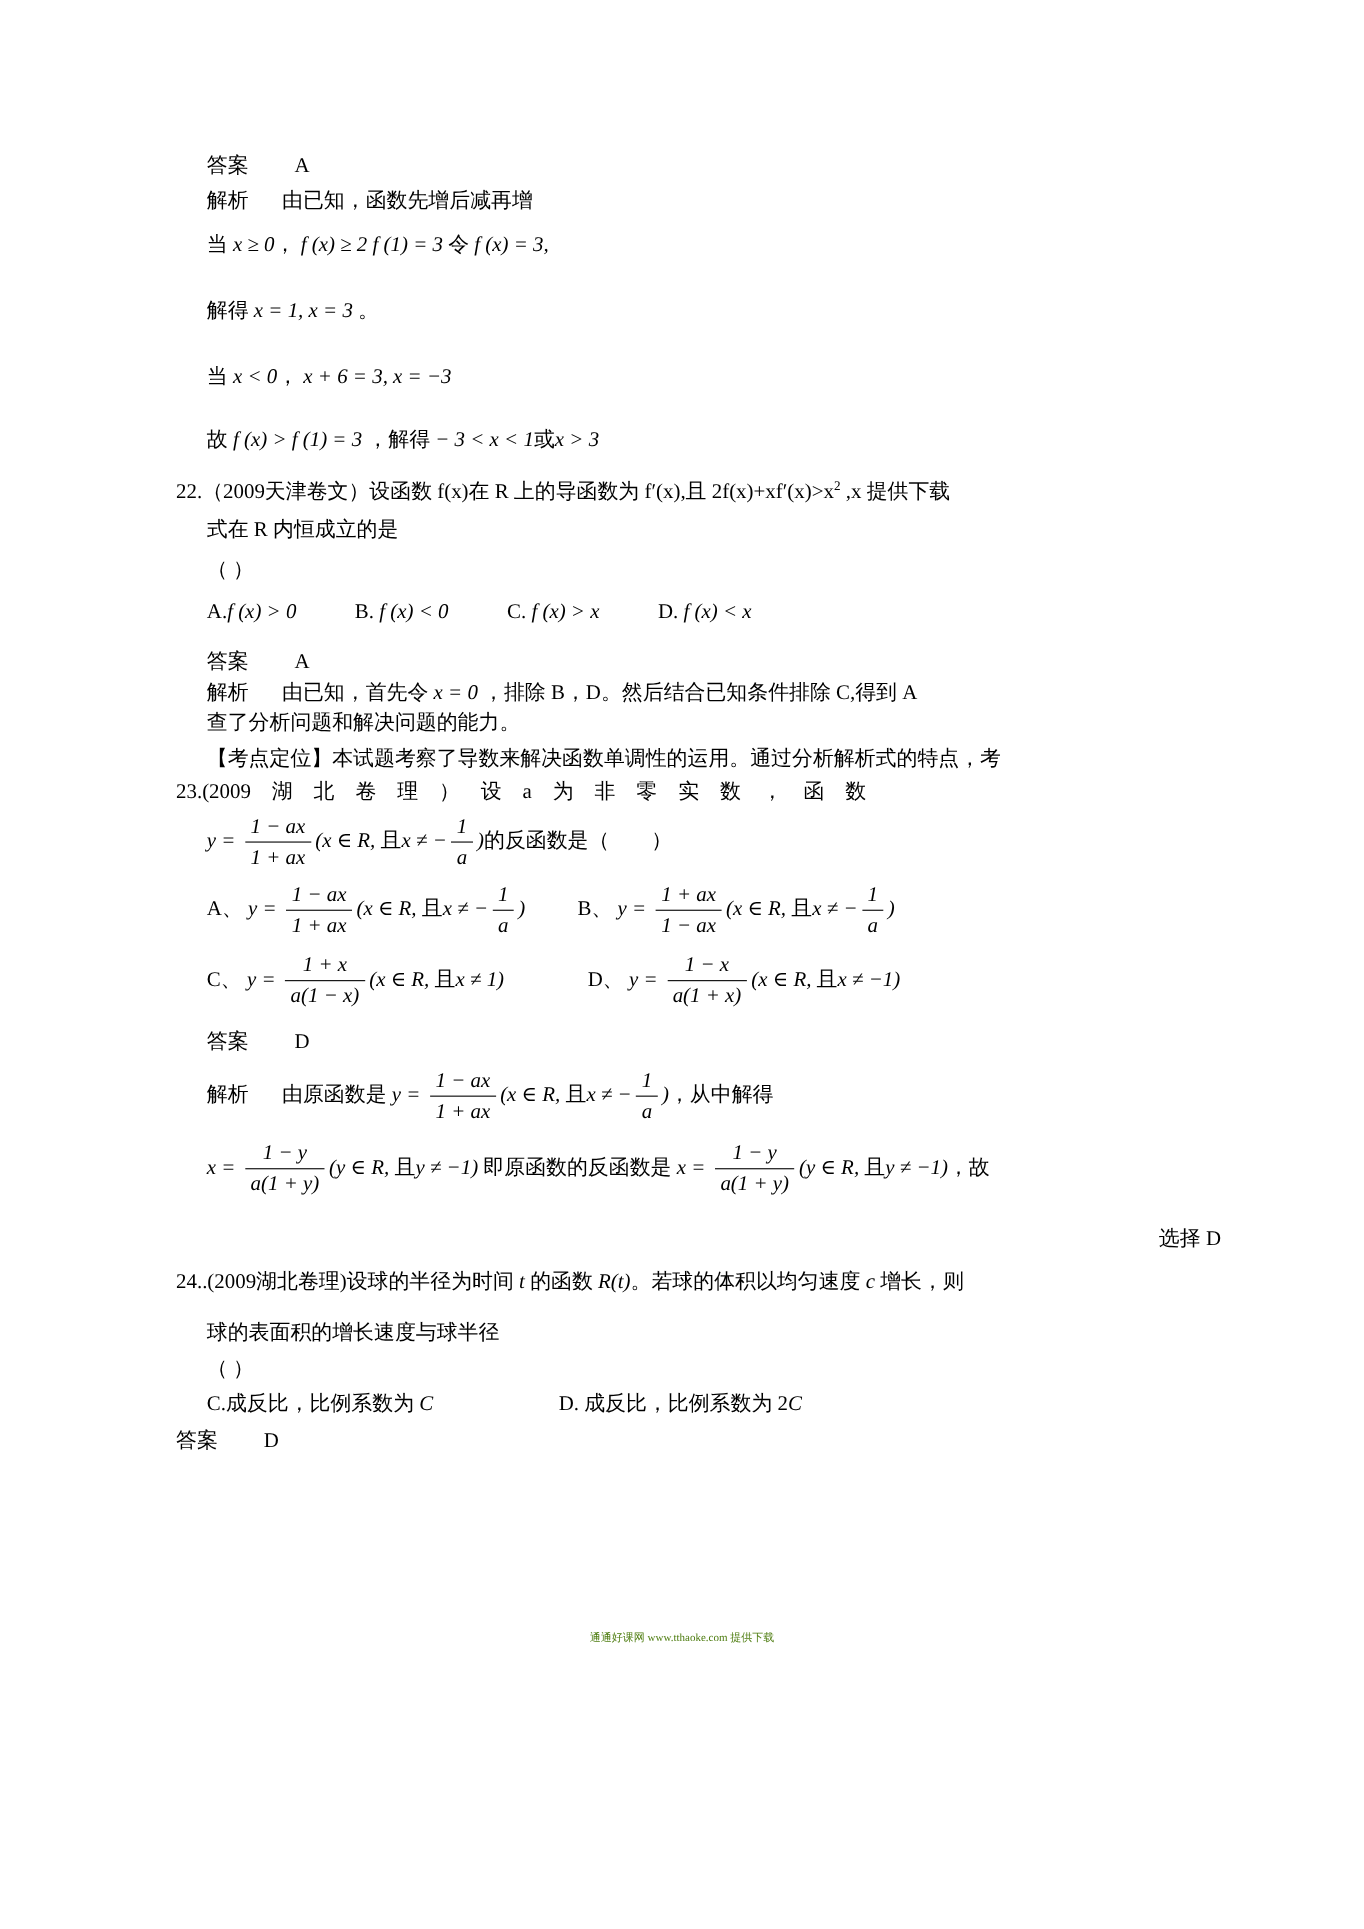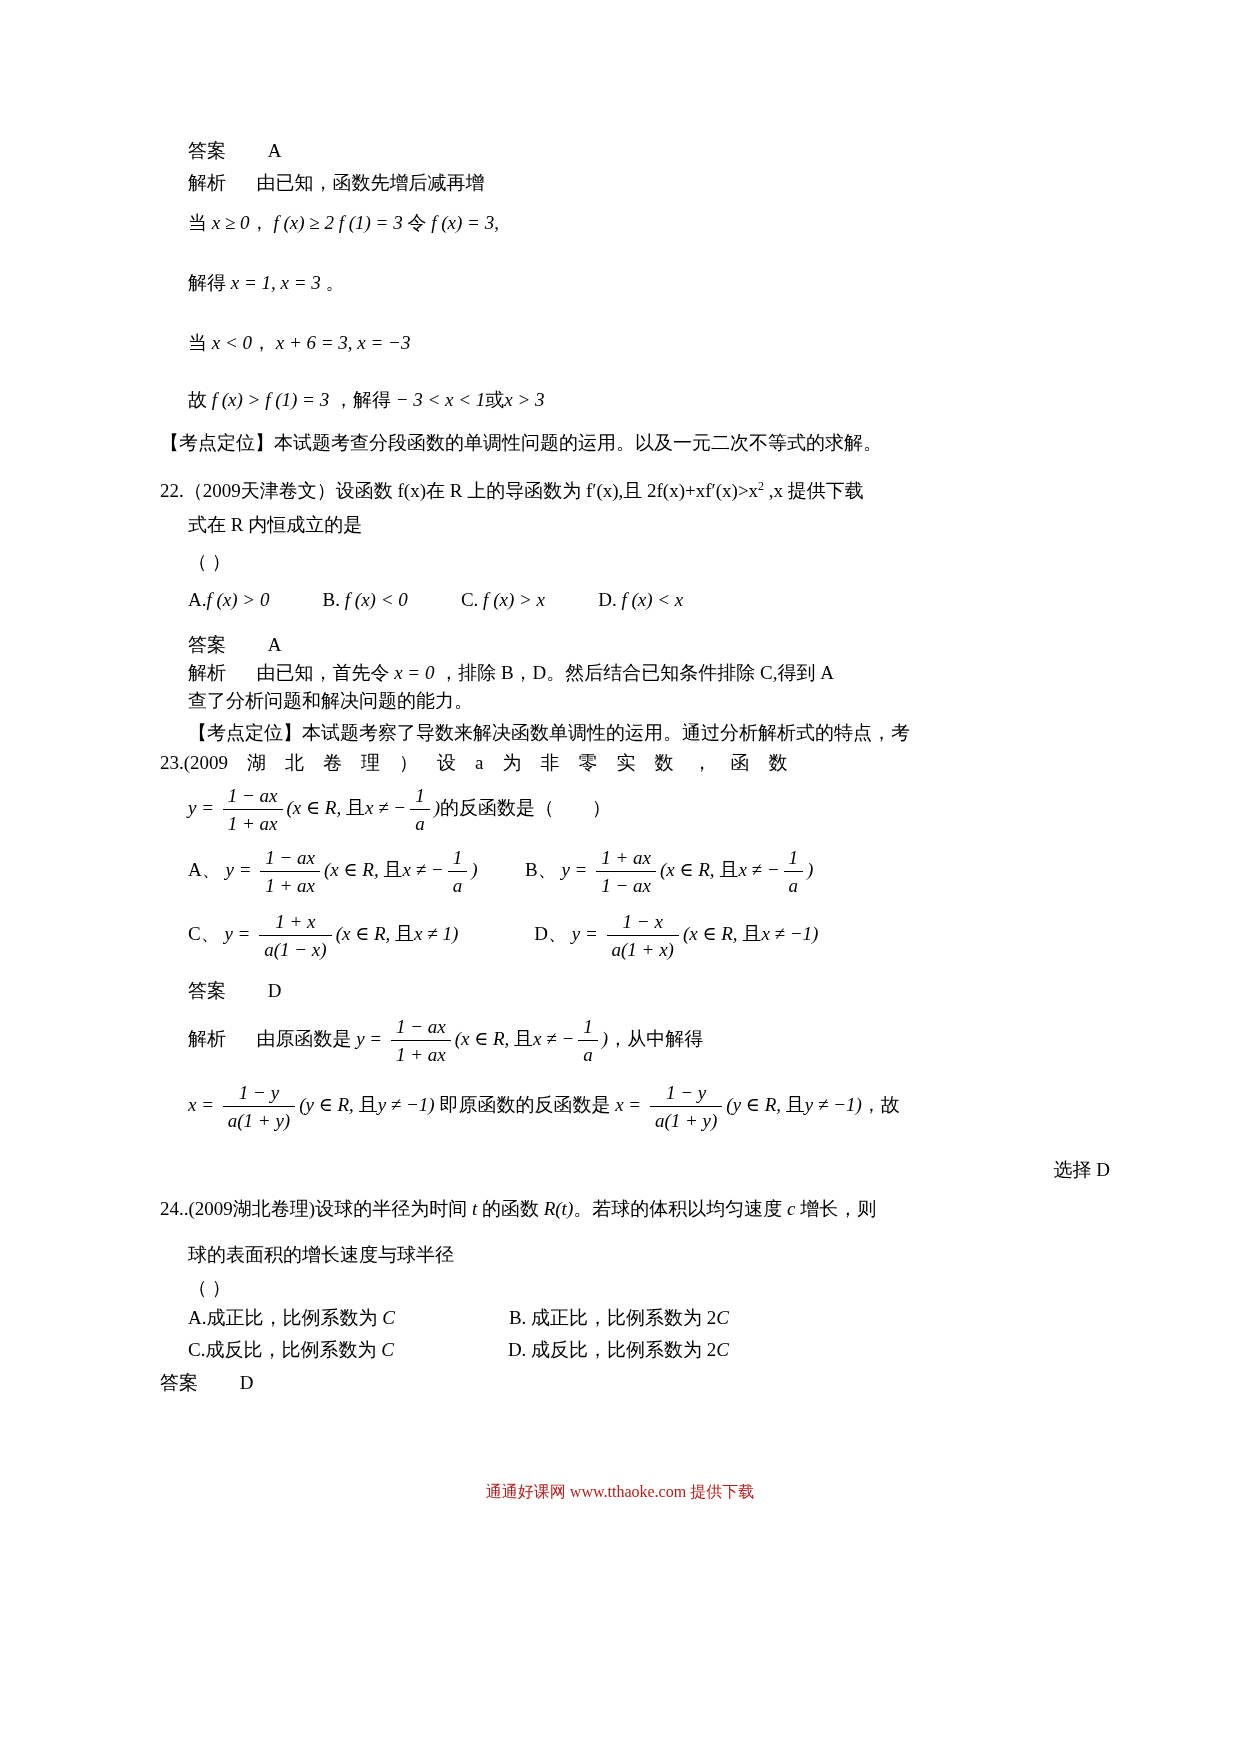--- a/index.html
+++ b/index.html
@@ -55,54 +55,52 @@
     vertical-align: super;
     font-size: 12px;
     line-height: 0;
   }
   .footer {
     position: absolute;
     left: 0;
     right: 0;
     top: 1482px;
     text-align: center;
-    font-size: 16px;
-    color: #b91c1c;
+    font-size: 10px;
+    color: #4d7c0f;
     font-family: "Liberation Serif", "DejaVu Serif", serif;
   }
 </style>
 </head>
 <body>
 
 <div class="page">
   <div id="doc-lines">
       <div class="line ind1" style="margin-top: 0px;"><span class="cn">答案</span><span class="gap" style="width: 2.2em;"></span><span class="cn">A</span></div>
       <div class="line ind1" style="margin-top: 6px;"><span class="cn">解析</span><span class="gap" style="width: 1.6em;"></span><span class="cn">由已知，函数先增后减再增</span></div>
       <div class="line ind1" style="margin-top: 14px;"><span class="cn">当 </span><span class="math">x ≥ 0</span><span class="cn">，  </span><span class="math">f (x) ≥ 2 f (1) = 3</span><span class="cn"> 令 </span><span class="math">f (x) = 3,</span></div>
       <div class="line ind1" style="margin-top: 34px;"><span class="cn">解得 </span><span class="math">x = 1, x = 3</span><span class="cn"> 。</span></div>
       <div class="line ind1" style="margin-top: 34px;"><span class="cn">当 </span><span class="math">x &lt; 0</span><span class="cn">， </span><span class="math">x + 6 = 3, x = −3</span></div>
       <div class="line ind1" style="margin-top: 31px;"><span class="cn">故 </span><span class="math">f (x) &gt; f (1) = 3</span><span class="cn"> ，解得 </span><span class="math">− 3 &lt; x &lt; 1</span><span class="cn">或</span><span class="math">x &gt; 3</span></div>
-      <div class="line ind0" style="margin-top: 17px;"><span class="cn">【考点定位】本试题考查分段函数的单调性问题的运用。以及一元二次不等式的求解。</span></div>
       <div class="line ind0" style="margin-top: 22px;"><span class="cn">22.（2009天津卷文）设函数 f(x)在 R 上的导函数为 f′(x),且 2f(x)+xf′(x)&gt;x</span><sup class="sup">2</sup><span class="cn"> ,x 提供下载</span></div>
       <div class="line ind1" style="margin-top: 8px;"><span class="cn">式在 R 内恒成立的是</span></div>
       <div class="line ind1" style="margin-top: 11px;"><span class="cn">（        ）</span></div>
       <div class="line ind1" style="margin-top: 12px;"><span class="cn">A.</span><span class="math">f (x) &gt; 0</span><span class="gap" style="width: 2.8em;"></span><span class="cn">B.</span><span class="math"> f (x) &lt; 0</span><span class="gap" style="width: 2.8em;"></span><span class="cn">C.</span><span class="math"> f (x) &gt; x</span><span class="gap" style="width: 2.8em;"></span><span class="cn">D.</span><span class="math"> f (x) &lt; x</span></div>
       <div class="line ind1" style="margin-top: 19px;"><span class="cn">答案</span><span class="gap" style="width: 2.2em;"></span><span class="cn">A</span></div>
       <div class="line ind1" style="margin-top: 2px;"><span class="cn">解析</span><span class="gap" style="width: 1.6em;"></span><span class="cn">由已知，首先令 </span><span class="math">x = 0</span><span class="cn"> ，排除 B，D。然后结合已知条件排除 C,得到 A</span></div>
       <div class="line ind1" style="margin-top: 2px;"><span class="cn">查了分析问题和解决问题的能力。</span></div>
       <div class="line ind1" style="margin-top: 6px;"><span class="cn">【考点定位】本试题考察了导数来解决函数单调性的运用。通过分析解析式的特点，考</span></div>
       <div class="line ind0" style="margin-top: 4px;"><span class="cn">23.(2009　湖　北　卷　理　）　设　a　为　非　零　实　数　，　函　数</span></div>
       <div class="line ind1 tall" style="margin-top: 3px;"><span class="math">y = </span><span class="frac"><span class="num">1 − ax</span><span class="den">1 + ax</span></span><span class="math">(x ∈ R, </span><span class="cn">且</span><span class="math">x ≠ −</span><span class="frac"><span class="num">1</span><span class="den">a</span></span><span class="math">)</span><span class="cn">的反函数是（　　）</span></div>
       <div class="line ind1 tall" style="margin-top: 4px;"><span class="cn">A、 </span><span class="math">y = </span><span class="frac"><span class="num">1 − ax</span><span class="den">1 + ax</span></span><span class="math">(x ∈ R, </span><span class="cn">且</span><span class="math">x ≠ −</span><span class="frac"><span class="num">1</span><span class="den">a</span></span><span class="math">)</span><span class="gap" style="width: 2.5em;"></span><span class="cn">B、 </span><span class="math">y = </span><span class="frac"><span class="num">1 + ax</span><span class="den">1 − ax</span></span><span class="math">(x ∈ R, </span><span class="cn">且</span><span class="math">x ≠ −</span><span class="frac"><span class="num">1</span><span class="den">a</span></span><span class="math">)</span></div>
       <div class="line ind1 tall" style="margin-top: 6px;"><span class="cn">C、 </span><span class="math">y = </span><span class="frac"><span class="num">1 + x</span><span class="den">a(1 − x)</span></span><span class="math">(x ∈ R, </span><span class="cn">且</span><span class="math">x ≠ 1)</span><span class="gap" style="width: 4em;"></span><span class="cn">D、 </span><span class="math">y = </span><span class="frac"><span class="num">1 − x</span><span class="den">a(1 + x)</span></span><span class="math">(x ∈ R, </span><span class="cn">且</span><span class="math">x ≠ −1)</span></div>
       <div class="line ind1" style="margin-top: 15px;"><span class="cn">答案</span><span class="gap" style="width: 2.2em;"></span><span class="cn">D</span></div>
       <div class="line ind1 tall" style="margin-top: 6px;"><span class="cn">解析</span><span class="gap" style="width: 1.6em;"></span><span class="cn">由原函数是 </span><span class="math">y = </span><span class="frac"><span class="num">1 − ax</span><span class="den">1 + ax</span></span><span class="math">(x ∈ R, </span><span class="cn">且</span><span class="math">x ≠ −</span><span class="frac"><span class="num">1</span><span class="den">a</span></span><span class="math">)</span><span class="cn">，从中解得</span></div>
       <div class="line ind1 tall" style="margin-top: 8px;"><span class="math">x = </span><span class="frac"><span class="num">1 − y</span><span class="den">a(1 + y)</span></span><span class="math">(y ∈ R, </span><span class="cn">且</span><span class="math">y ≠ −1)</span><span class="cn"> 即原函数的反函数是 </span><span class="math">x = </span><span class="frac"><span class="num">1 − y</span><span class="den">a(1 + y)</span></span><span class="math">(y ∈ R, </span><span class="cn">且</span><span class="math">y ≠ −1)</span><span class="cn">，故</span></div>
       <div class="line ind1" style="margin-top: 23px; text-align: right;"><span class="cn">选择 D</span></div>
       <div class="line ind0" style="margin-top: 13px;"><span class="cn">24..(2009湖北卷理)设球的半径为时间 </span><span class="math">t</span><span class="cn"> 的函数 </span><span class="math">R(t)</span><span class="cn">。若球的体积以均匀速度 </span><span class="math">c</span><span class="cn"> 增长，则</span></div>
       <div class="line ind1" style="margin-top: 20px;"><span class="cn">球的表面积的增长速度与球半径</span></div>
       <div class="line ind1" style="margin-top: 7px;"><span class="cn">（      ）</span></div>
-      <div class="line ind1" style="margin-top: 4px;"><span class="cn">A.成正比，比例系数为 </span><span class="math">C</span><span class="gap" style="width: 6em;"></span><span class="cn">B. 成正比，比例系数为 2</span><span class="math">C</span></div>
       <div class="line ind1" style="margin-top: 6px;"><span class="cn">C.成反比，比例系数为 </span><span class="math">C</span><span class="gap" style="width: 6em;"></span><span class="cn">D. 成反比，比例系数为 2</span><span class="math">C</span></div>
       <div class="line ind0" style="margin-top: 7px;"><span class="cn">答案</span><span class="gap" style="width: 2.2em;"></span><span class="cn">D</span></div>
     </div>
   <div class="footer">通通好课网  www.tthaoke.com 提供下载</div>
 </div>
 
 </body></html>

